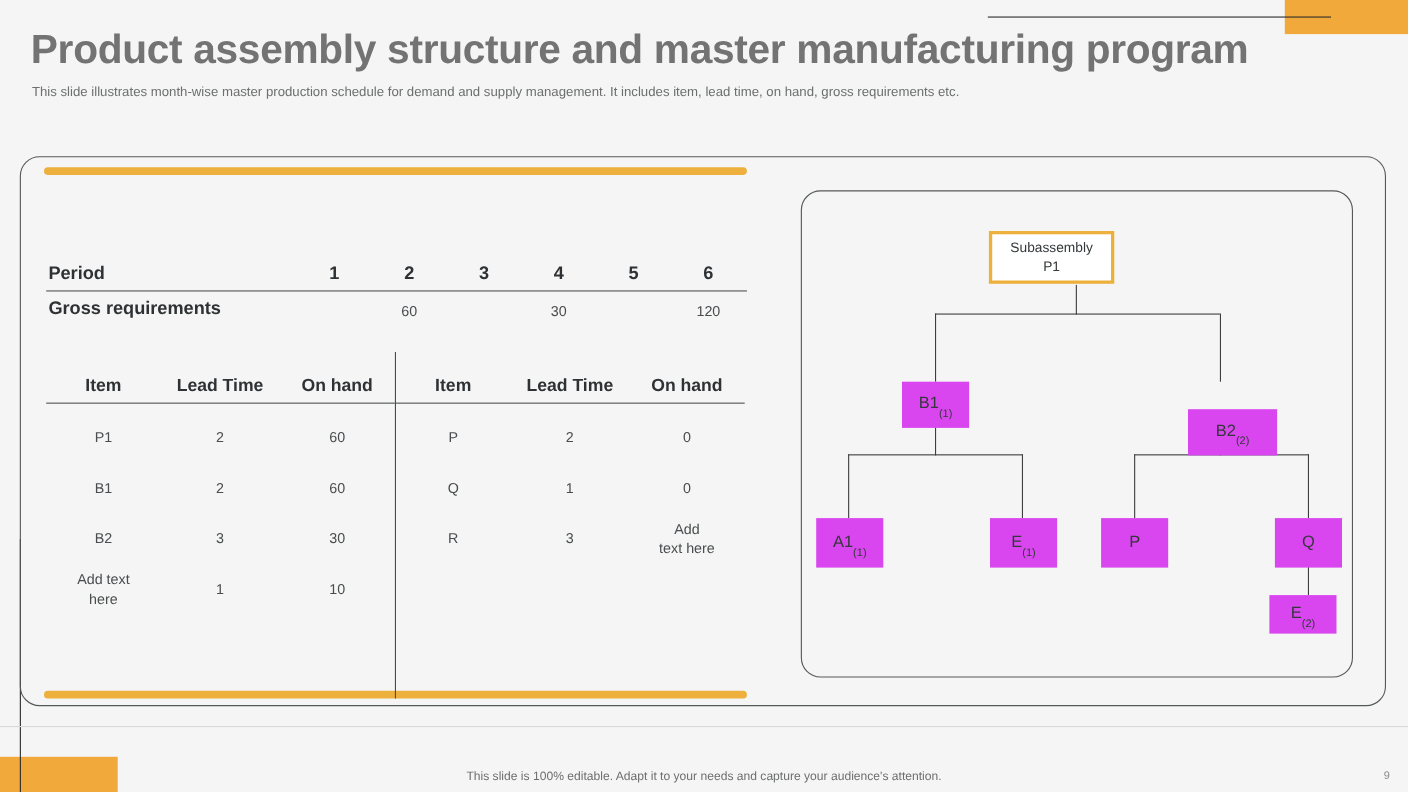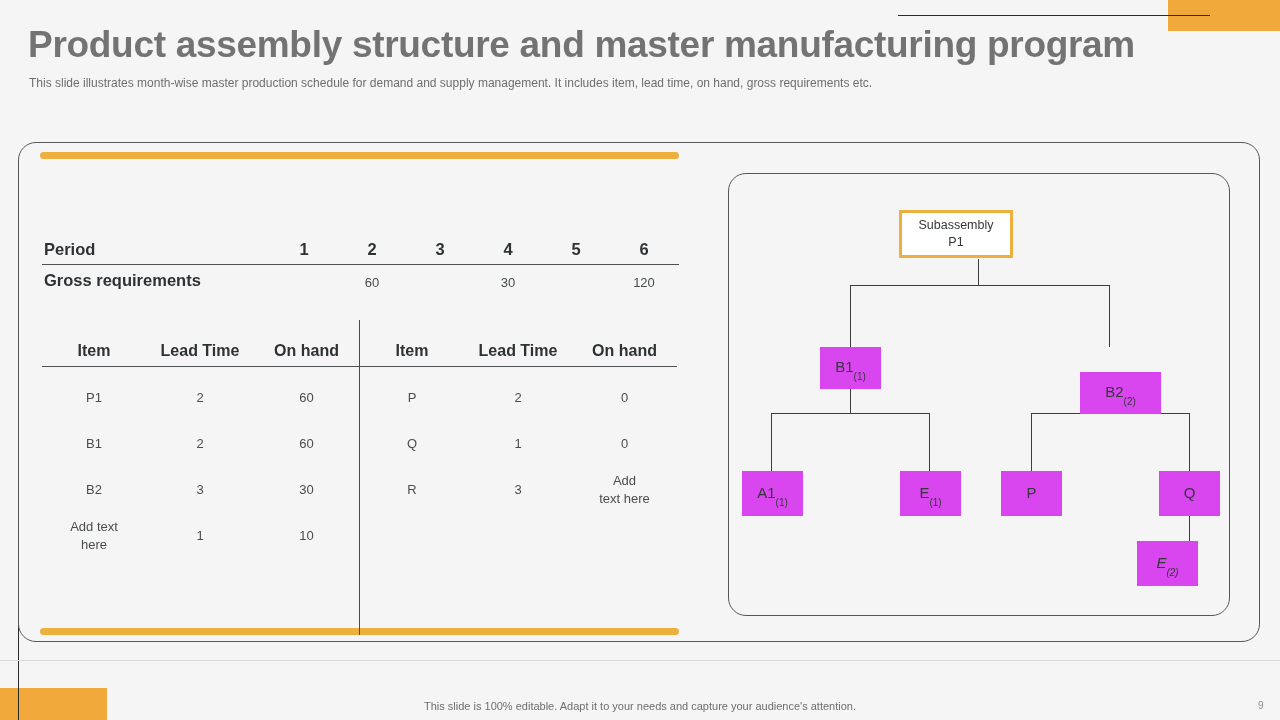--- a/index.html
+++ b/index.html
@@ -428,19 +428,19 @@
   </div>
 
   <div class="node box" style="left:273px; top:298px; width:61px; height:45px;">
     <span><span>P</span><span class="sub"></span></span>
   </div>
 
   <div class="node box" style="left:431px; top:298px; width:61px; height:45px;">
     <span><span>Q</span><span class="sub"></span></span>
   </div>
 
-  <div class="node box" style="left:409px; top:368px; width:61px; height:45px;font-style:italic;">
+  <div class="node box" style="left:426px; top:368px; width:61px; height:35px;">
     <span><span>E</span><span class="sub">(2)</span></span>
   </div>
 </div>
 
 <div class="footer-note">This slide is 100% editable. Adapt it to your needs and capture your audience's attention.</div>
 <div class="page-number">9</div>
 
 </body></html>

